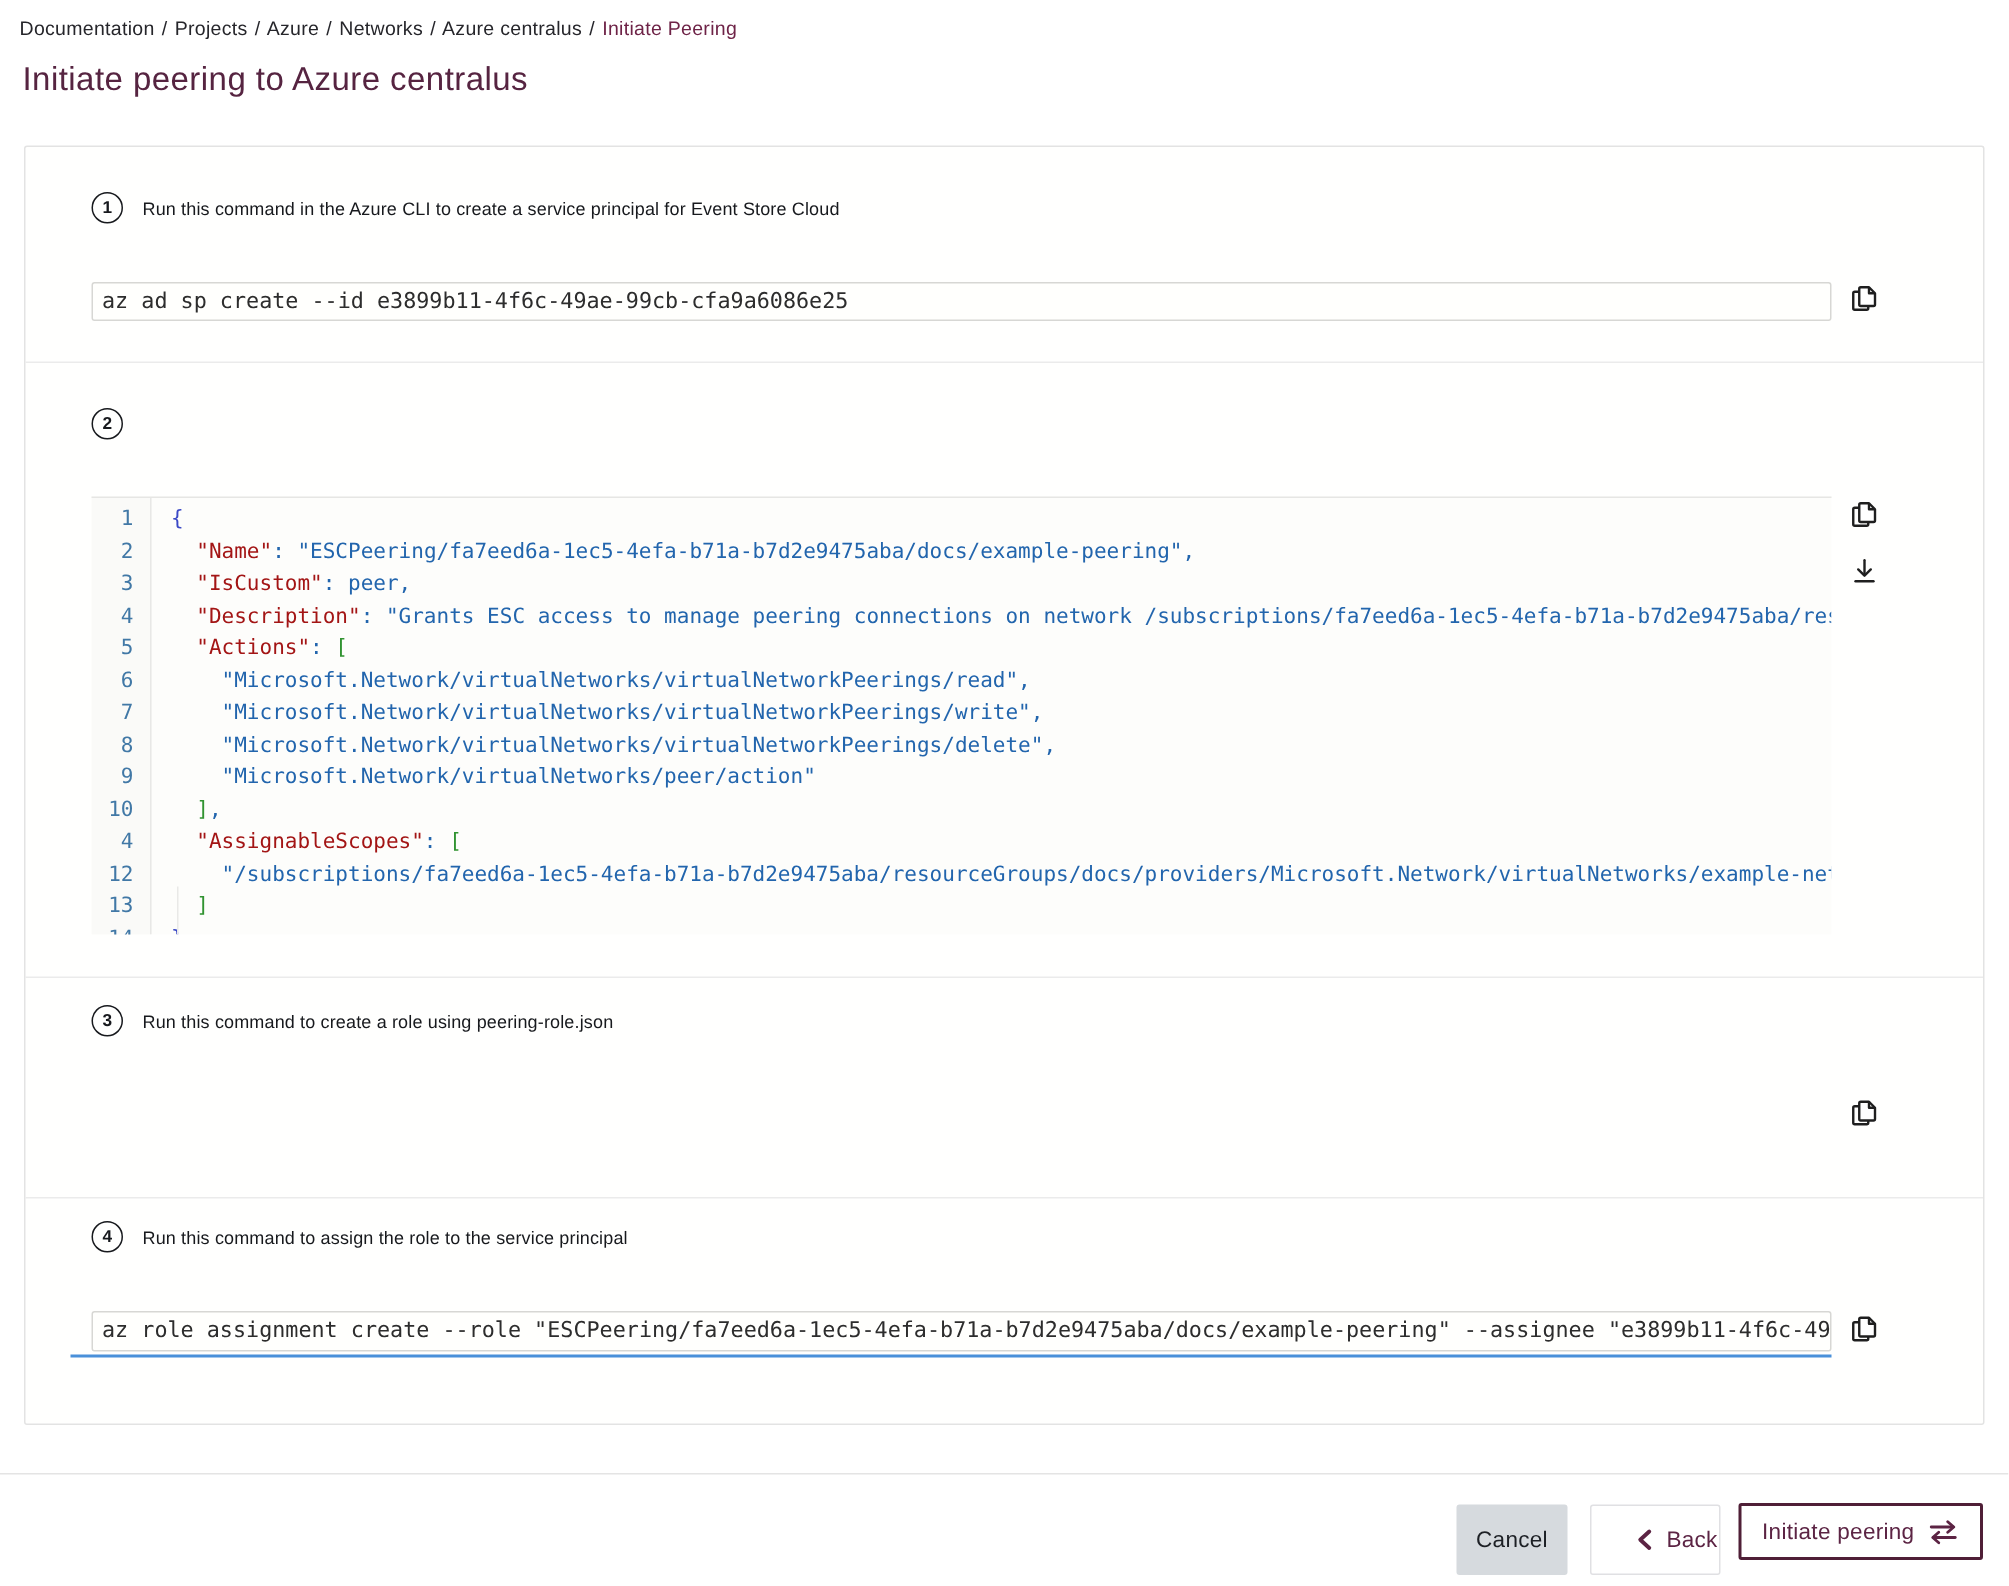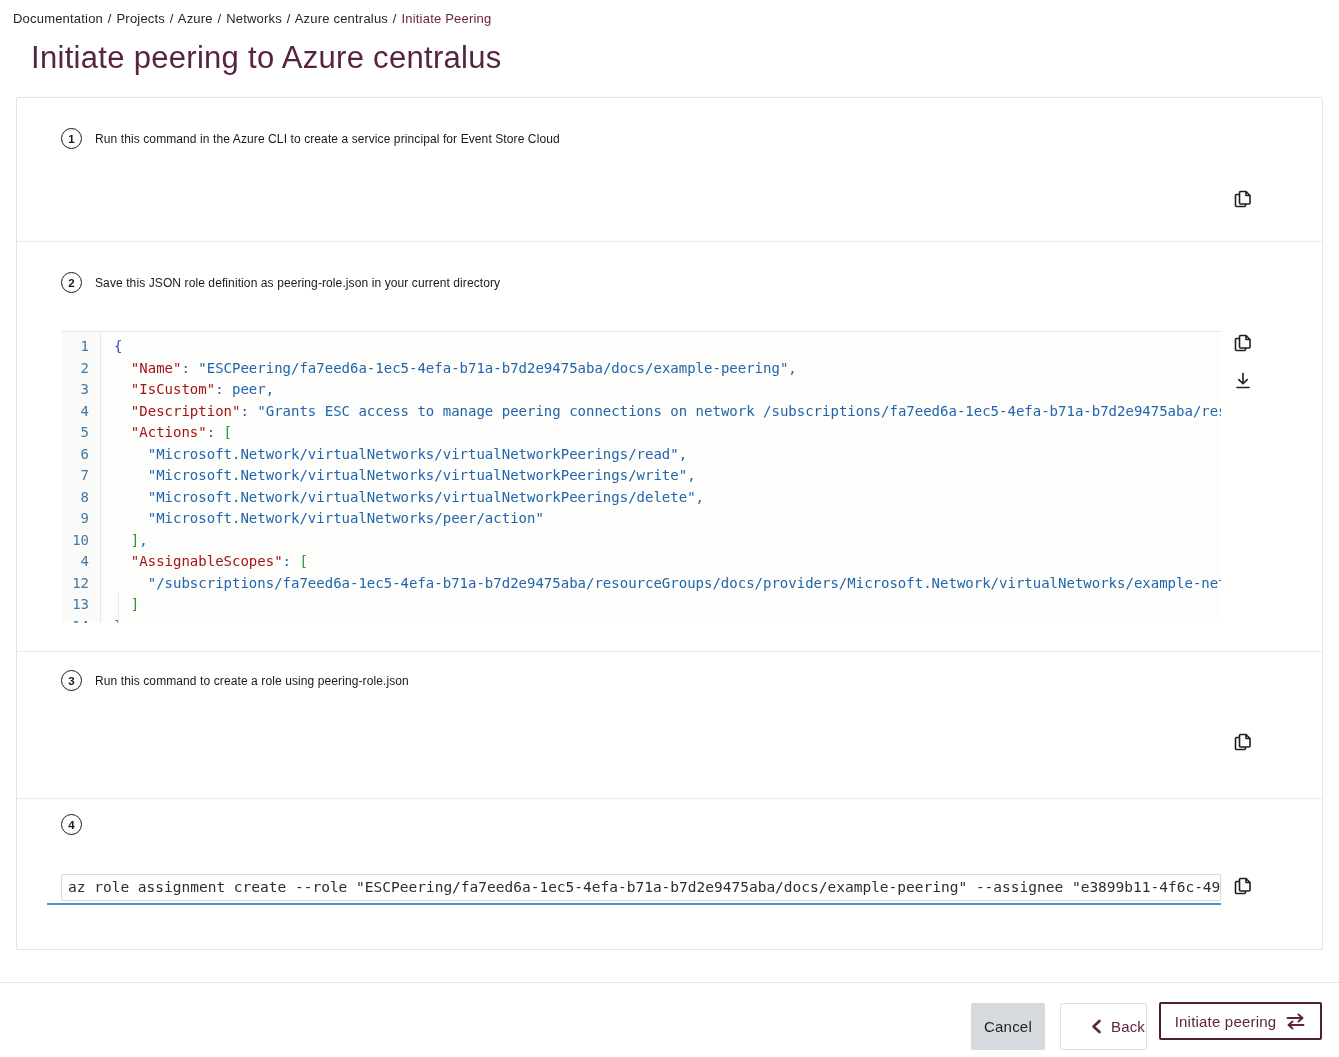--- a/index.html
+++ b/index.html
@@ -9,22 +9,22 @@
     font-family:"Liberation Sans","DejaVu Sans",sans-serif;
     color:#17191d;
   }
   
   .breadcrumb{position:absolute;left:13px;top:11px;font-size:13px;letter-spacing:.2px;color:#26262b;}
   .breadcrumb .sep{color:#26262b;padding:0 1px;}
   .breadcrumb .crumb{color:#26262b;cursor:pointer;}
   .breadcrumb .current{color:#6e2347;}
   
   h1.page-title{
-    position:absolute;left:31px;top:40px;margin:0;
-    font-size:31px;font-weight:300;letter-spacing:.3px;color:#562441;
+    position:absolute;left:15px;top:40px;margin:0;
+    font-size:22px;font-weight:300;letter-spacing:.3px;color:#562441;
   }
   
   .card{
     position:absolute;left:16px;top:97px;width:1307px;height:853px;
     background:#fffffe;border:1px solid #e3e3e3;border-radius:2px;box-sizing:border-box;
   }
   .card .h-divider{position:absolute;left:0;width:100%;height:1px;background:#ebebeb;}
   .step-head{position:absolute;left:44px;display:flex;align-items:center;gap:13px;}
   .step-circle{
     width:21px;height:21px;border:1.5px solid #17191d;border-radius:50%;
@@ -97,35 +97,35 @@
 </nav>
 
 <h1 class="page-title">Initiate peering to Azure centralus</h1>
 
 <main class="card">
 
   <div class="step-head" style="top:30px;">
     <span class="step-circle">1</span>
     <span class="step-label">Run this command in the Azure CLI to create a service principal for Event Store Cloud</span>
   </div>
+  <div class="cmd-box" style="top:90px;">az ad sp create --id e3899b11-4f6c-49ae-99cb-cfa9a6086e25</div>
   <button class="icon-btn" style="top:88px;" title="">
     <span>
       <svg width="24" height="24" viewBox="0 0 24 24" fill="none" stroke="#1f1f1f" stroke-width="1.6" stroke-linejoin="round">
         <rect x="4.5" y="7.5" width="10" height="12" rx="1"></rect>
         <path d="M8.5 5.5 a1 1 0 0 1 1 -1 H15 l4 4 V16 a1 1 0 0 1 -1 1 H9.5 a1 1 0 0 1 -1 -1 z" fill="#ffffff"></path>
         <path d="M15 4.5 v4 h4"></path>
       </svg>
     </span>
   </button>
 
   <div class="h-divider" style="top:143px;"></div>
 
   <div class="step-head" style="top:174px;">
     <span class="step-circle">2</span>
-    <span class="step-label">Save this JSON role definition as peering-role.json in your current directory</span>
   </div>
 
   <div class="editor">
     <div class="gutter">
         <div class="ln">1</div>
         <div class="ln">2</div>
         <div class="ln">3</div>
         <div class="ln">4</div>
         <div class="ln">5</div>
         <div class="ln">6</div>
@@ -189,20 +189,21 @@
         <path d="M8.5 5.5 a1 1 0 0 1 1 -1 H15 l4 4 V16 a1 1 0 0 1 -1 1 H9.5 a1 1 0 0 1 -1 -1 z" fill="#ffffff"></path>
         <path d="M15 4.5 v4 h4"></path>
       </svg>
     </span>
   </button>
 
   <div class="h-divider" style="top:700px;"></div>
 
   <div class="step-head" style="top:716px;">
     <span class="step-circle">4</span>
+    <span class="step-label">Run this command to assign the role to the service principal</span>
   </div>
   <div class="cmd-box" style="top:776px;height:27px;">az role assignment create --role "ESCPeering/fa7eed6a-1ec5-4efa-b71a-b7d2e9475aba/docs/example-peering" --assignee "e3899b11-4f6c-49ae-99cb-cfa9a6086e25"</div>
   <div class="blue-scrollbar"></div>
   <button class="icon-btn" style="top:775px;" title="">
     <span>
       <svg width="24" height="24" viewBox="0 0 24 24" fill="none" stroke="#1f1f1f" stroke-width="1.6" stroke-linejoin="round">
         <rect x="4.5" y="7.5" width="10" height="12" rx="1"></rect>
         <path d="M8.5 5.5 a1 1 0 0 1 1 -1 H15 l4 4 V16 a1 1 0 0 1 -1 1 H9.5 a1 1 0 0 1 -1 -1 z" fill="#ffffff"></path>
         <path d="M15 4.5 v4 h4"></path>
       </svg>

